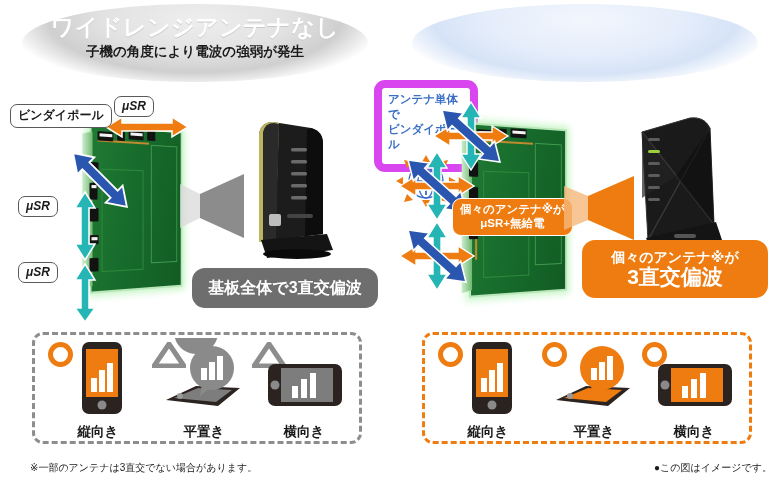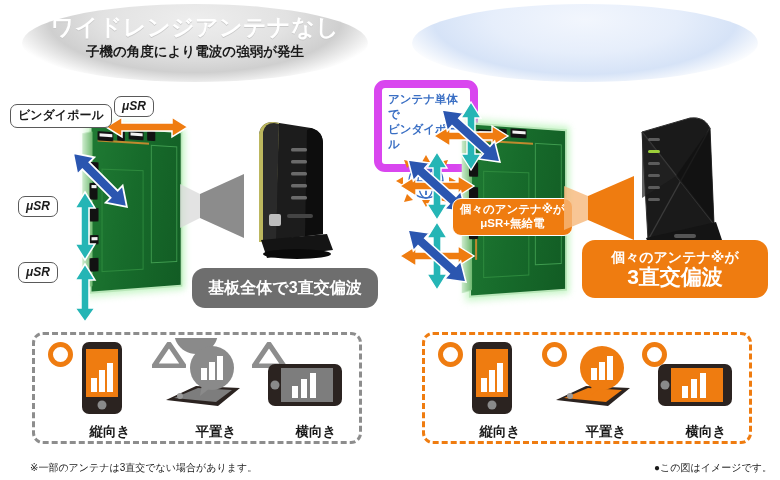--- a/index.html
+++ b/index.html
@@ -130,21 +130,21 @@
     position: absolute; top: 332px;
     width: 330px; height: 112px;
     border-radius: 11px;
   }
   .dashbox.gray { left: 32px; border: 3px dashed #8d8d8d; }
   .dashbox.orange { left: 422px; border: 3px dashed #ef7c10; }
   .phone-cell {
     position: absolute; top: 6px; width: 104px; height: 104px;
   }
   .phone-label {
-    position: absolute; bottom: 1px; left: 12px; width: 100%;
+    position: absolute; bottom: 1px; left: 0; width: 100%;
     text-align: center; font-size: 13.5px; font-weight: bold; color: #1a1a1a;
   }
   .mark { position: absolute; top: 4px; }
   .mark-circle {
     width: 25px; height: 25px; border-radius: 50%;
     border: 5px solid #ef7c10;
   }
   .icon-wrap { position: absolute; left: 0; top: 0; width: 100%; height: 78px; }
 
   

